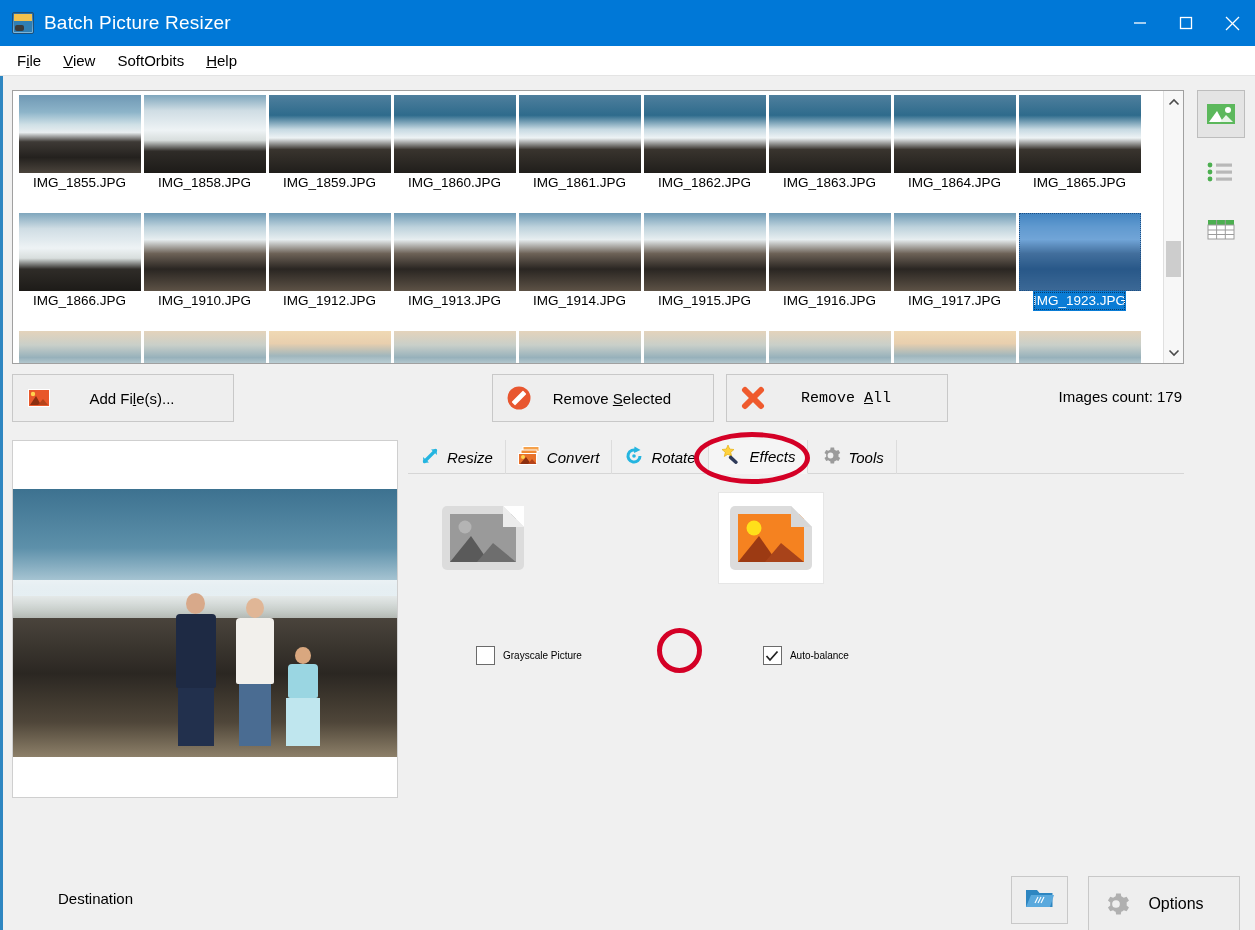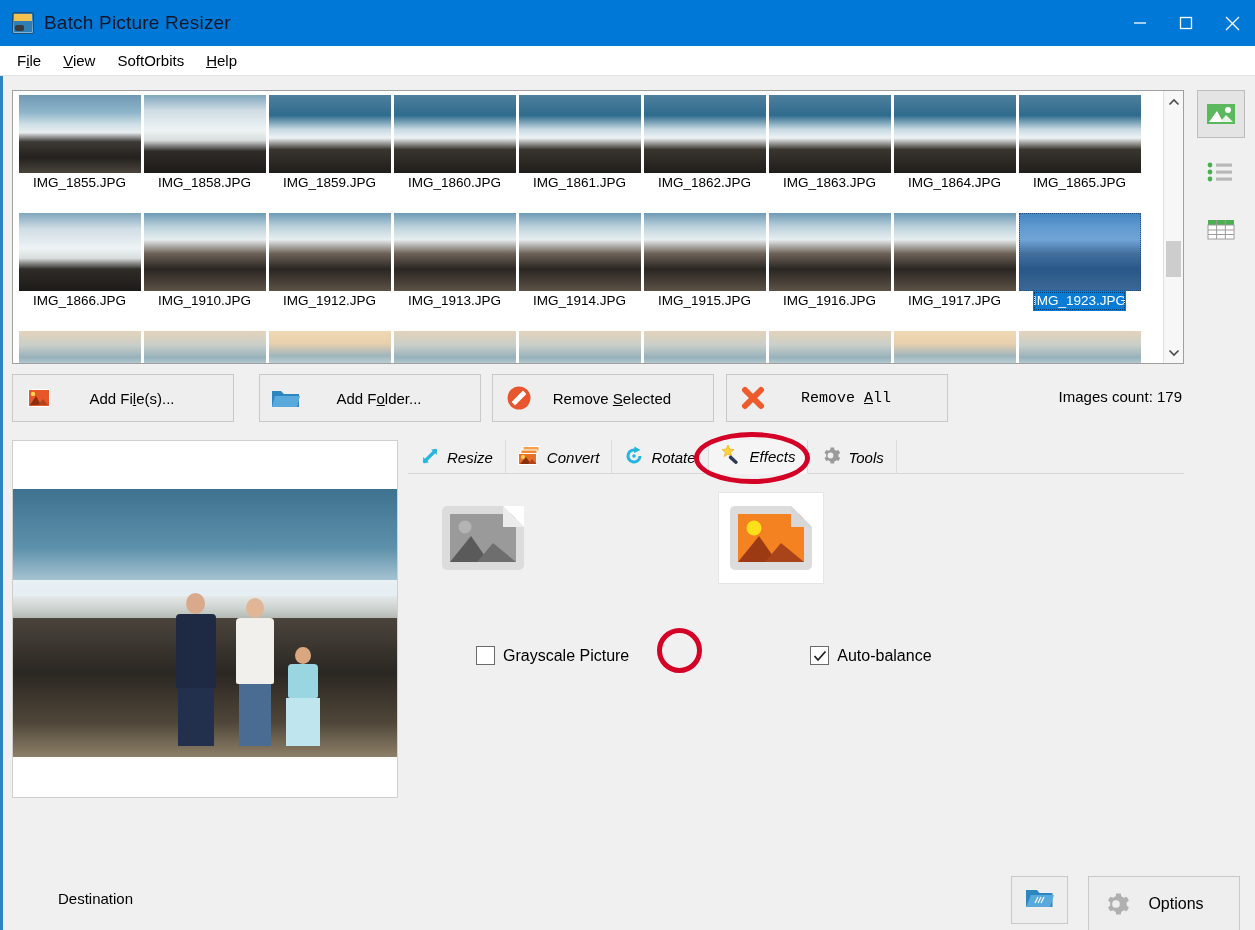--- a/index.html
+++ b/index.html
@@ -21,21 +21,21 @@
   .app-icon{
     width:22px;height:22px;margin-left:12px;margin-right:10px;
     position:relative;border-radius:2px;overflow:hidden;
     background:linear-gradient(#2a6fa8,#7fb6d8);
     border:1px solid #1d4f78;flex:0 0 auto;
   }
   .app-icon .sky{position:absolute;left:1px;top:1px;right:1px;height:7px;background:#f2c14e;}
   .app-icon .sea{position:absolute;left:1px;top:8px;right:1px;bottom:1px;background:#2f7fb5;}
   .app-icon .rock{position:absolute;left:2px;bottom:2px;width:9px;height:6px;background:#3a3a3a;border-radius:2px;}
   .title-text{
-    color:#0f172a;font-size:19px;letter-spacing:.2px;
+    color:#ffffff;font-size:19px;letter-spacing:.2px;
   }
   .winbtns{position:absolute;right:0;top:0;height:46px;display:flex;}
   .winbtn{width:46px;height:46px;display:flex;align-items:center;justify-content:center;}
   .winbtn svg{display:block;}
 
   
   .menubar{
     height:30px;background:#fff;display:flex;align-items:center;
     padding-left:6px;border-bottom:1px solid #e4e4e4;
   }
@@ -157,21 +157,21 @@
   }
   .tab.active{background:#f5f5f5;border-bottom:1px solid #f5f5f5;}
   .tabbody{position:absolute;left:0;top:34px;right:0;bottom:0;background:#f0f0f0;}
 
   .fx-row{position:absolute;left:22px;top:18px;display:flex;}
   .fx-item{width:106px;height:92px;display:flex;align-items:center;justify-content:center;}
   .fx-item.sel{background:#ffffff;border:1px solid #e6e6e6;}
   .fx-gap{width:182px;}
 
   .chk-row{position:absolute;left:22px;top:172px;display:flex;align-items:center;}
-  .chk{display:flex;align-items:center;font-size:16px;padding-left:46px;}
+  .chk{display:flex;align-items:center;font-size:10px;padding-left:46px;}
   .cbox{
     width:19px;height:19px;border:1px solid #6b6b6b;background:#fff;margin-right:8px;
     display:flex;align-items:center;justify-content:center;flex:0 0 auto;
   }
   .chk-gap{width:135px;}
 
   
   .marker{
     position:absolute;border:5px solid #d40026;border-radius:50%;
     pointer-events:none;
@@ -404,29 +404,20 @@
         <svg width="22" height="18" viewBox="0 0 22 18">
             <rect x="0.5" y="0.5" width="21" height="17" fill="#e8572a" stroke="#fff"></rect>
             <circle cx="5" cy="5" r="2.2" fill="#ffd34d"></circle>
             <polygon points="2,16 8,7 13,16" fill="#8c2f10"></polygon>
             <polygon points="10,16 15,10 20,16" fill="#b5431a"></polygon>
           </svg>
       </span>
       <span class="bl"><span>Add Fi</span><u>l</u><span>e(s)...</span></span>
     </div>
 
-    <div class="bigbtn" style="left:247px;width:222px;">
-      <span class="bi">
-        <svg width="30" height="23" viewBox="0 0 30 23">
-            <path d="M1 4 h9 l3 3 h15 v13 h-27 z" fill="#2e86c1"></path>
-            <path d="M4 9 h25 l-3 11 h-25 z" fill="#5aa9dd"></path>
-          </svg>
-      </span>
-      <span class="bl"><span>Add F</span><u>o</u><span>lder...</span></span>
-    </div>
 
     <div class="bigbtn" style="left:480px;width:222px;">
       <span class="bi">
         <svg width="26" height="26" viewBox="0 0 26 26">
             <circle cx="13" cy="13" r="11.5" fill="#e8562f"></circle>
             <rect x="5" y="10.6" width="16" height="4.8" rx="0.6" fill="#fff" transform="rotate(-45 13 13)"></rect>
           </svg>
       </span>
       <span class="bl"><span>Remove </span><u>S</u><span>elected</span></span>
     </div>

